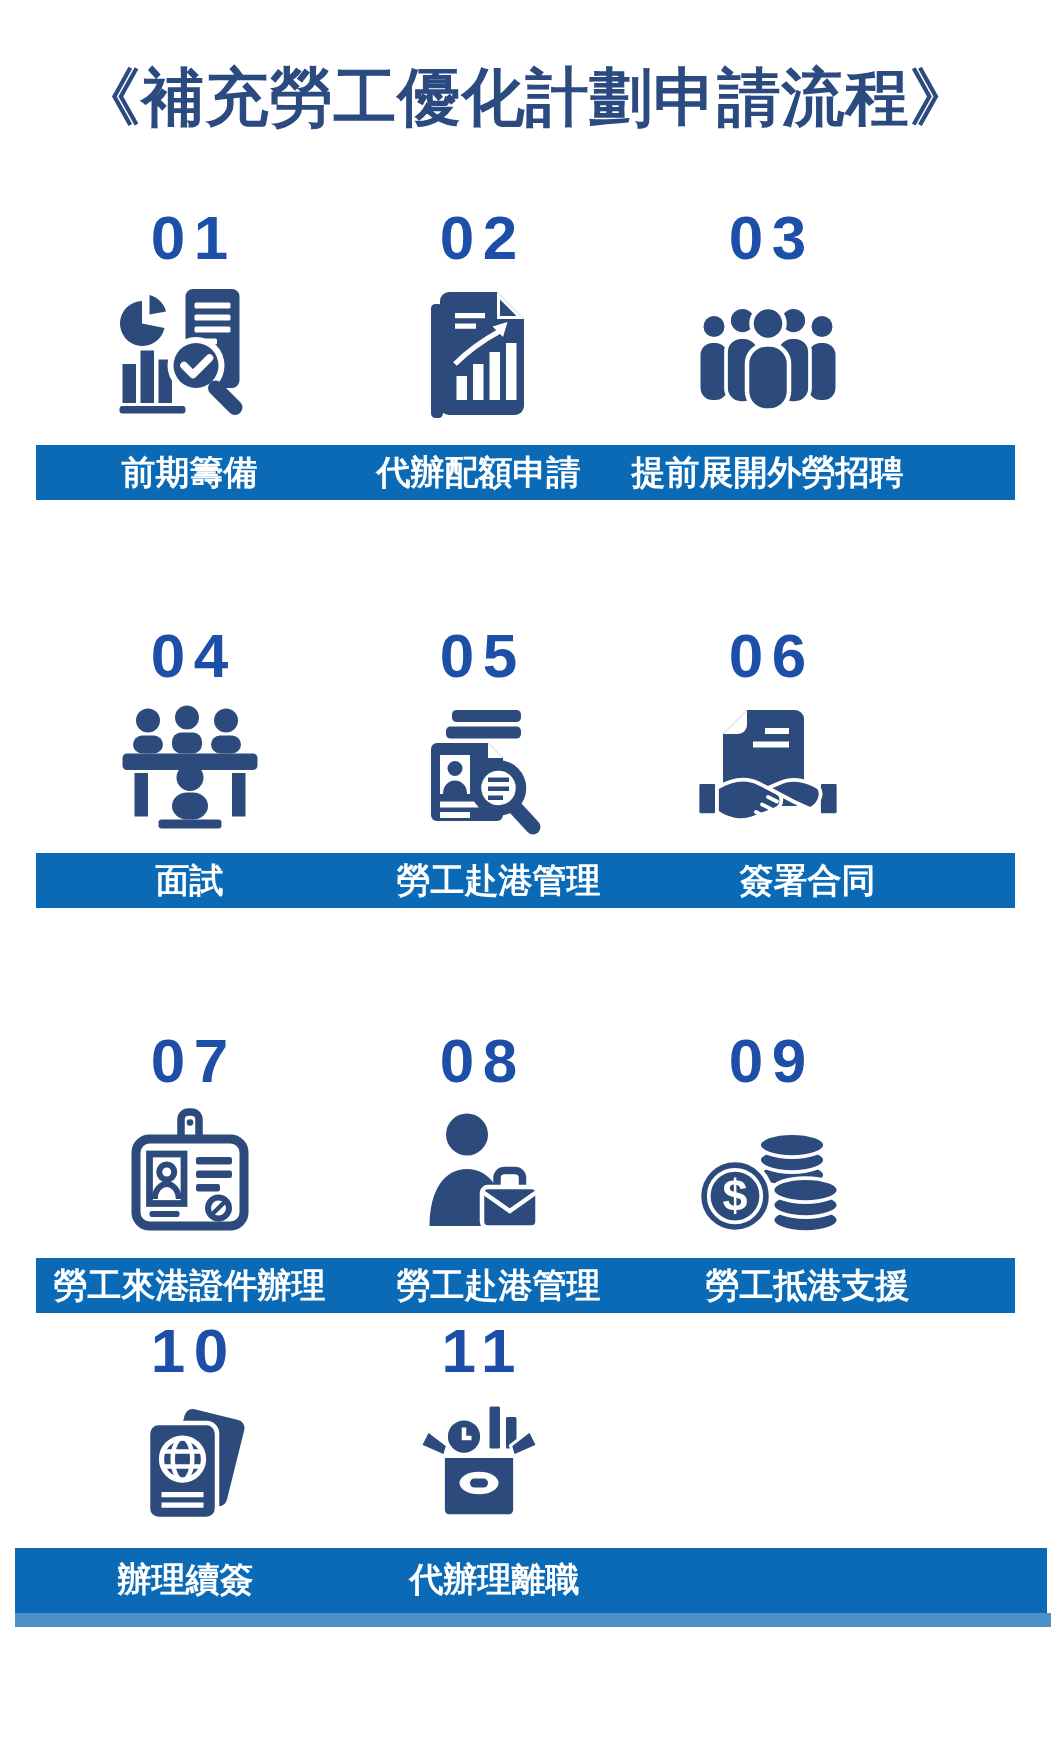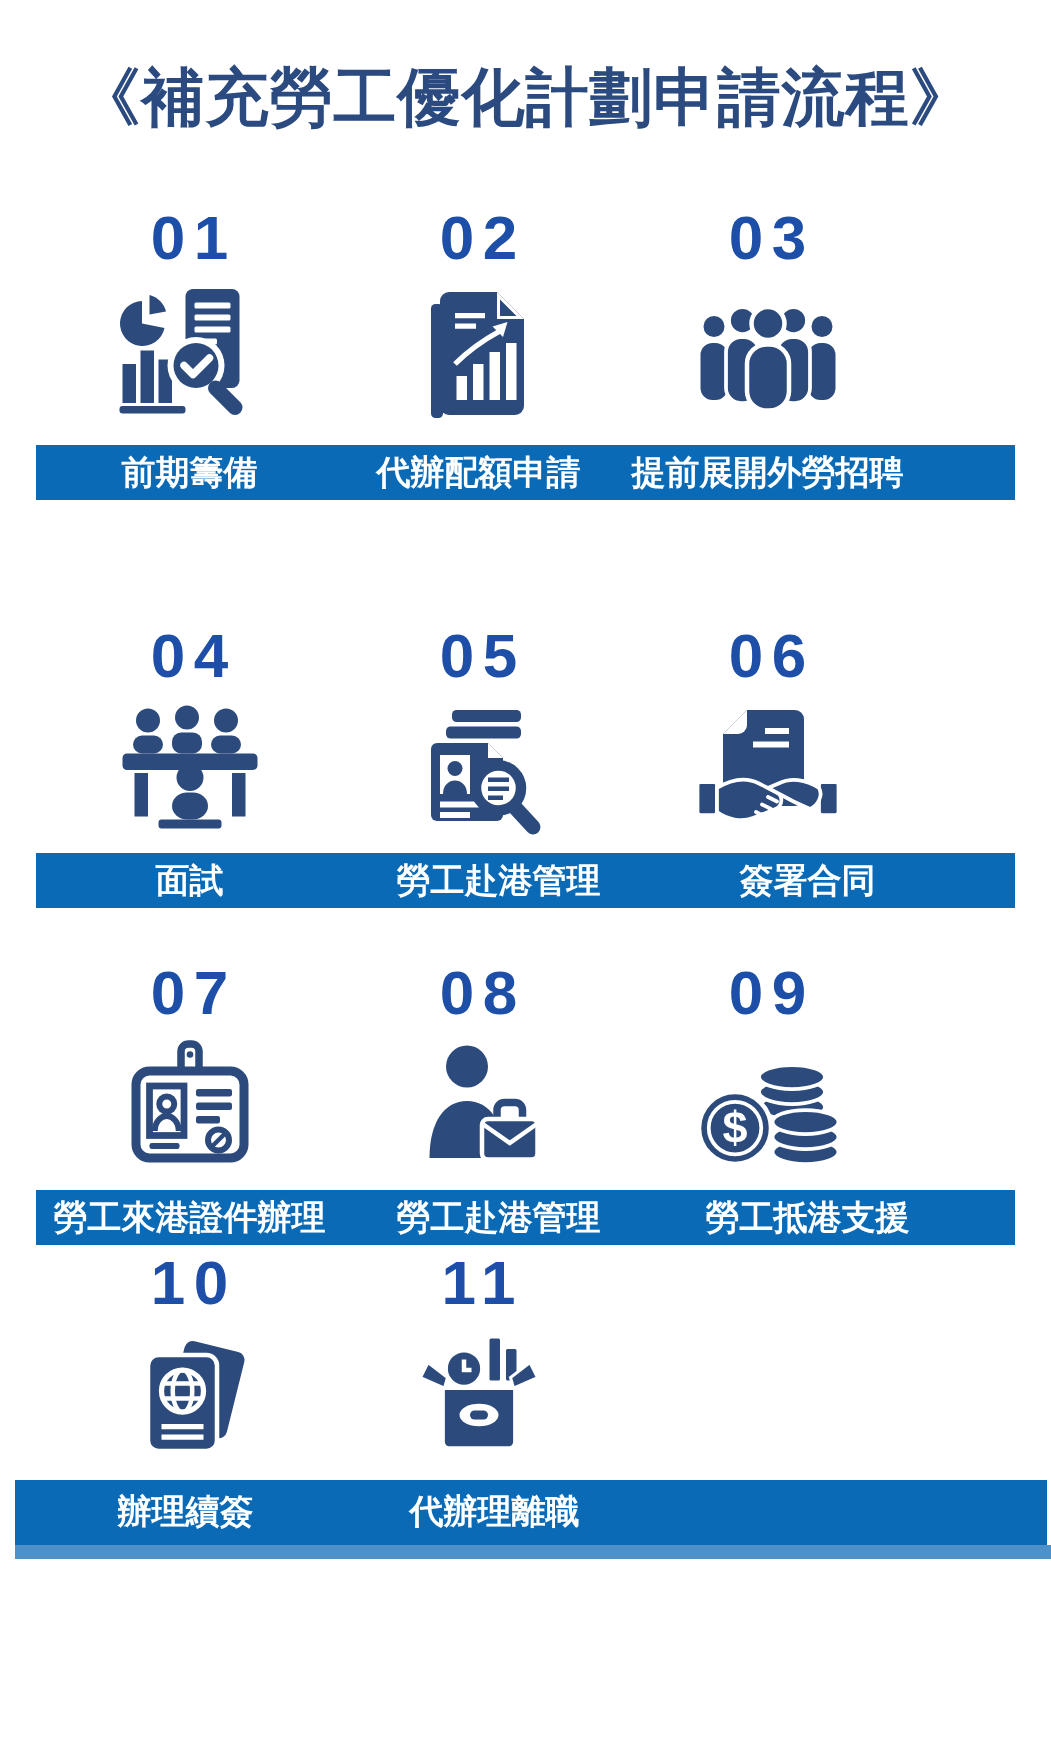--- a/index.html
+++ b/index.html
@@ -16,21 +16,21 @@
     font-family:"Liberation Sans", sans-serif;
   }
   .title{
     margin-top:62px;height:70px;line-height:70px;text-align:center;
     font-size:63px;font-weight:bold;color:var(--title);letter-spacing:1px;
     white-space:nowrap;
   }
   .steps-row{display:flex;margin-left:45px;}
   .steps-row.r1{margin-top:68px;}
   .steps-row.r2{margin-top:118px;}
-  .steps-row.r3{margin-top:47px;align-items:center;}
+  .steps-row.r3{margin-top:115px;align-items:center;}
   .steps-row.r4{}
   .step-col{width:289px;display:flex;flex-direction:column;align-items:center;}
   .step-number{
     height:75px;line-height:75px;font-size:62px;font-weight:bold;
     color:var(--number);letter-spacing:0.14em;text-indent:0.14em;
   }
   .step-icon{height:160px;width:160px;display:flex;align-items:center;justify-content:center;color:var(--icon);}
   .step-icon svg{width:150px;height:150px;display:block;}
   .label-bar{
     margin-left:36px;margin-top:10px;width:970px;padding-left:9px;height:55px;

